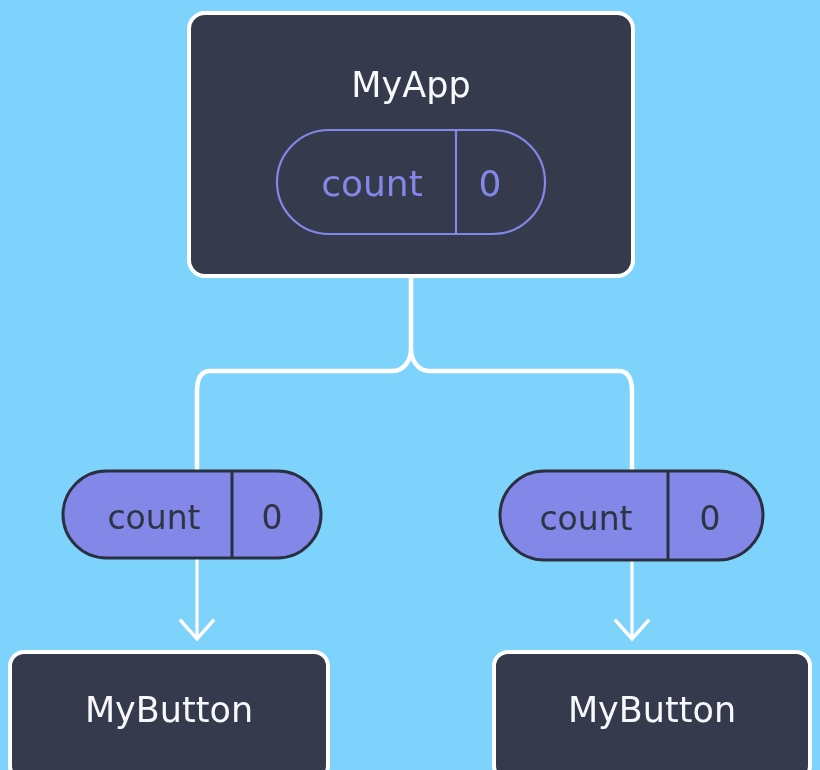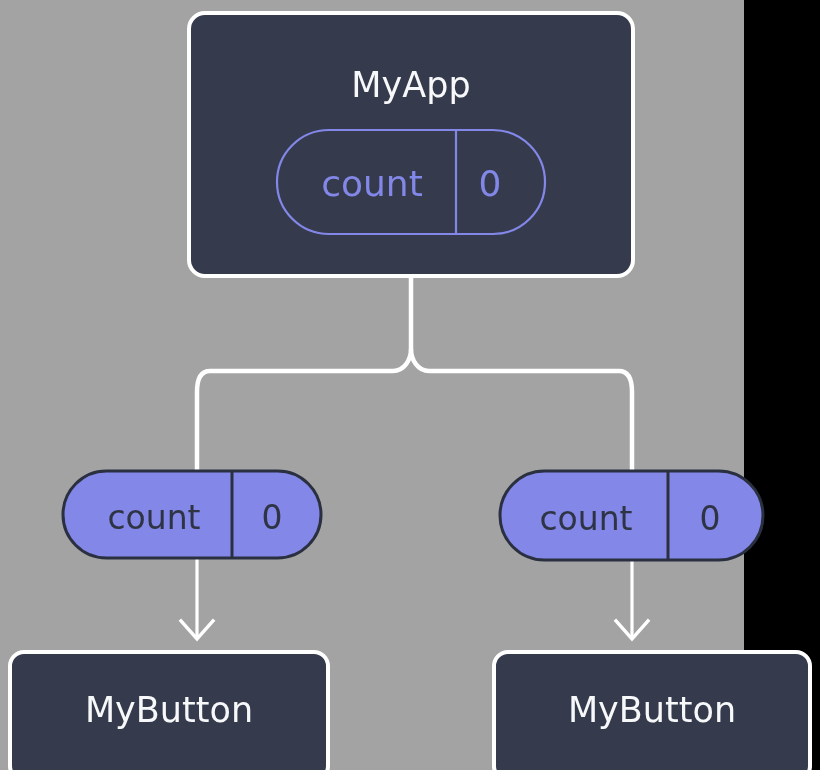--- a/index.html
+++ b/index.html
@@ -9,23 +9,23 @@
     background: #000000;
   }
   body {
     width: 820px;
     height: 770px;
     overflow: hidden;
     font-family: "DejaVu Sans", sans-serif;
   }
   #diagram-root {
     position: relative;
-    width: 744px;
+    width: 820px;
     height: 770px;
-    background: #a3a3a3;
+    background: #7dd3fc;
   }
   svg.layer {
     position: absolute;
     top: 0;
     left: 0;
     width: 820px;
     height: 770px;
     overflow: visible;
   }
   .node-label {

